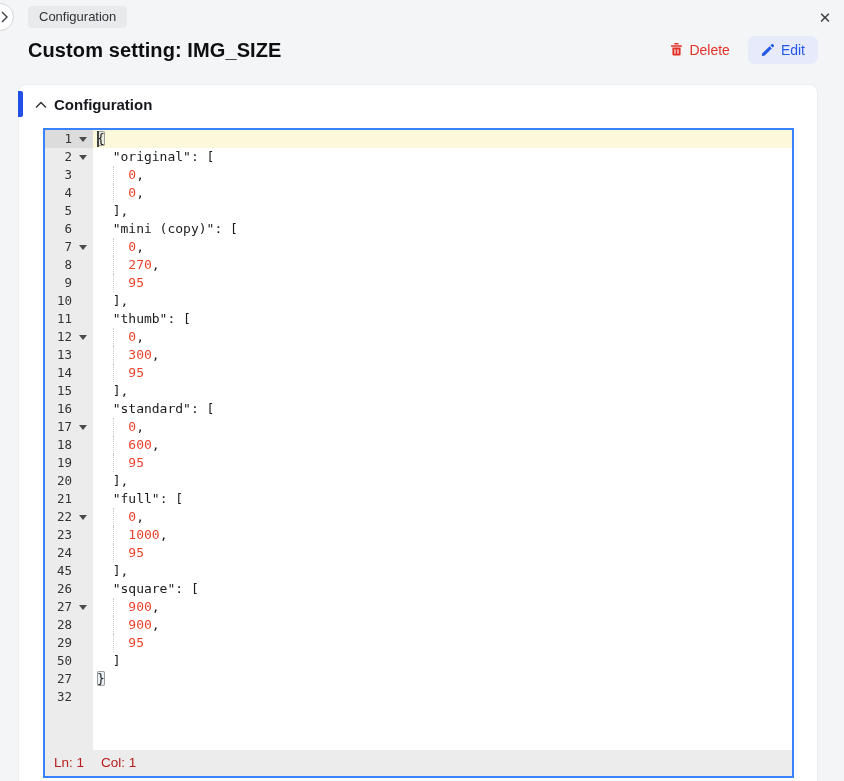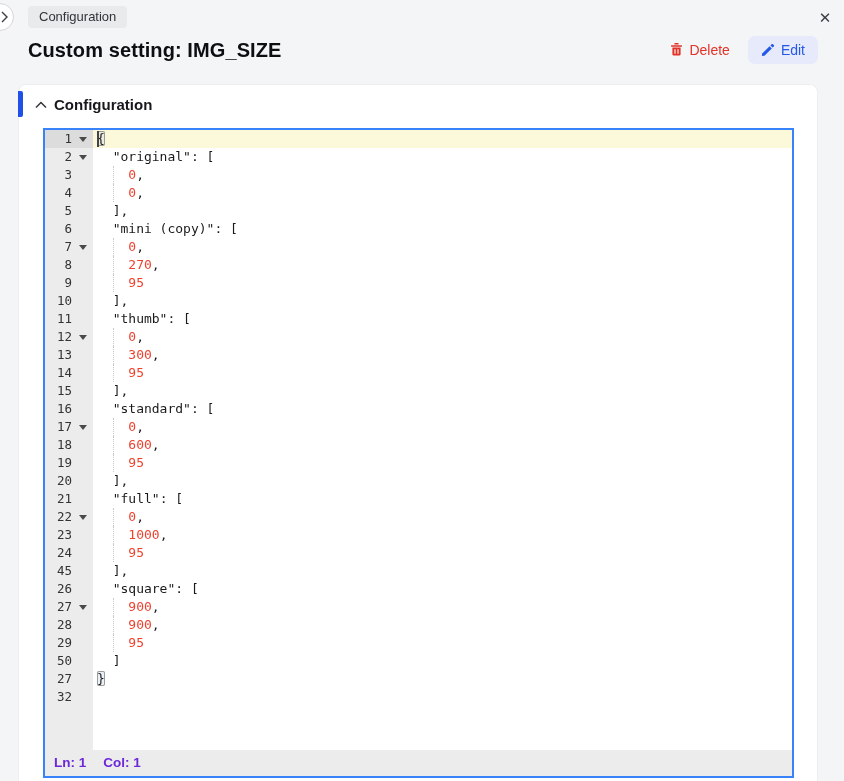--- a/index.html
+++ b/index.html
@@ -93,23 +93,23 @@
   .cursor-caret {
     position:absolute; left:4px; top:1px; height:16px; width:0;
     border-left:2px solid #444;
   }
   .indent-guide {
     position:absolute; top:0; height:18px; width:0;
     left:calc(4px + 2ch);
     border-left:1px dotted #c9c9c9;
   }
   .status-bar {
-    flex:none; height:26px; background:#ececec; color:#6d28d9;
+    flex:none; height:26px; background:#ececec; color:#b91c1c;
     font-family:"Liberation Sans", sans-serif; font-size:13.5px;
-    line-height:26px; padding-left:9px; display:flex; gap:17px;font-weight:bold;
+    line-height:26px; padding-left:9px; display:flex; gap:17px;
   }
 </style>
 </head>
 <body>
 
 <div class="topbar">
   <div class="expand-btn">
     <svg width="7" height="12" viewBox="0 0 7 12">
       <polyline points="1,1 6,6 1,11" fill="none" stroke="#3a3d42" stroke-width="1.4"></polyline>
     </svg>

